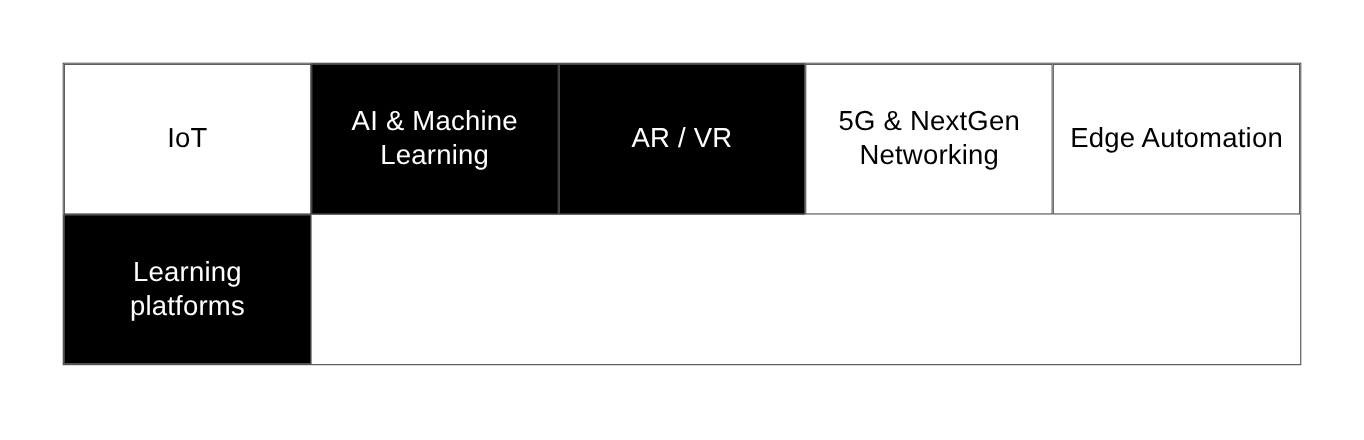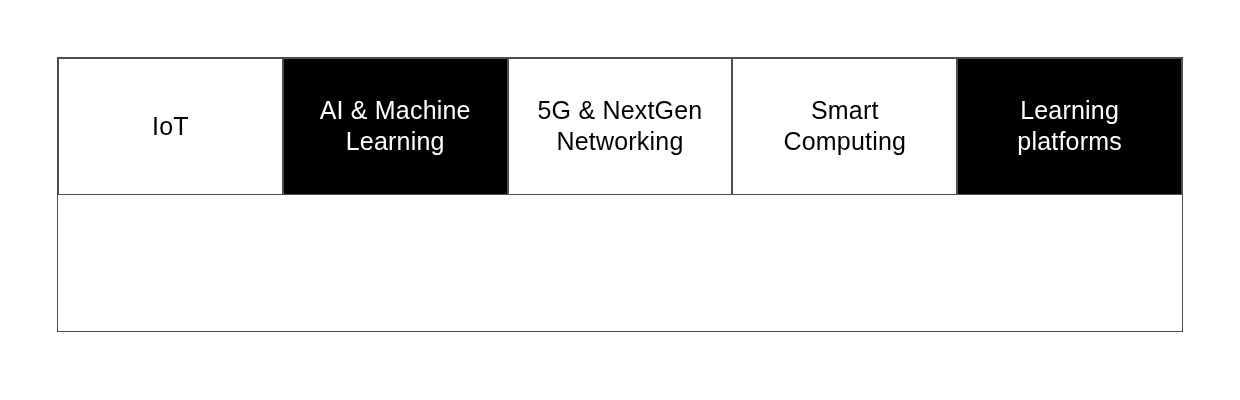--- a/index.html
+++ b/index.html
@@ -61,30 +61,33 @@
 
     <div class="cell" data-variant="light">
       <span class="cell-label">IoT</span>
     </div>
 
     <div class="cell" data-variant="dark">
       <span class="cell-label">AI &amp; Machine Learning</span>
     </div>
 
 
+    <div class="cell" data-variant="dark">
+      <span class="cell-label">AR / VR</span>
+    </div>
 
     <div class="cell" data-variant="light">
       <span class="cell-label">5G &amp; NextGen Networking</span>
     </div>
 
 
 
 
     <div class="cell" data-variant="light">
-      <span class="cell-label">Smart Computing</span>
+      <span class="cell-label">Edge Automation</span>
     </div>
 
     <div class="cell" data-variant="dark">
       <span class="cell-label">Learning platforms</span>
     </div>
 
   </div>
 </div>
 
 </body></html>

